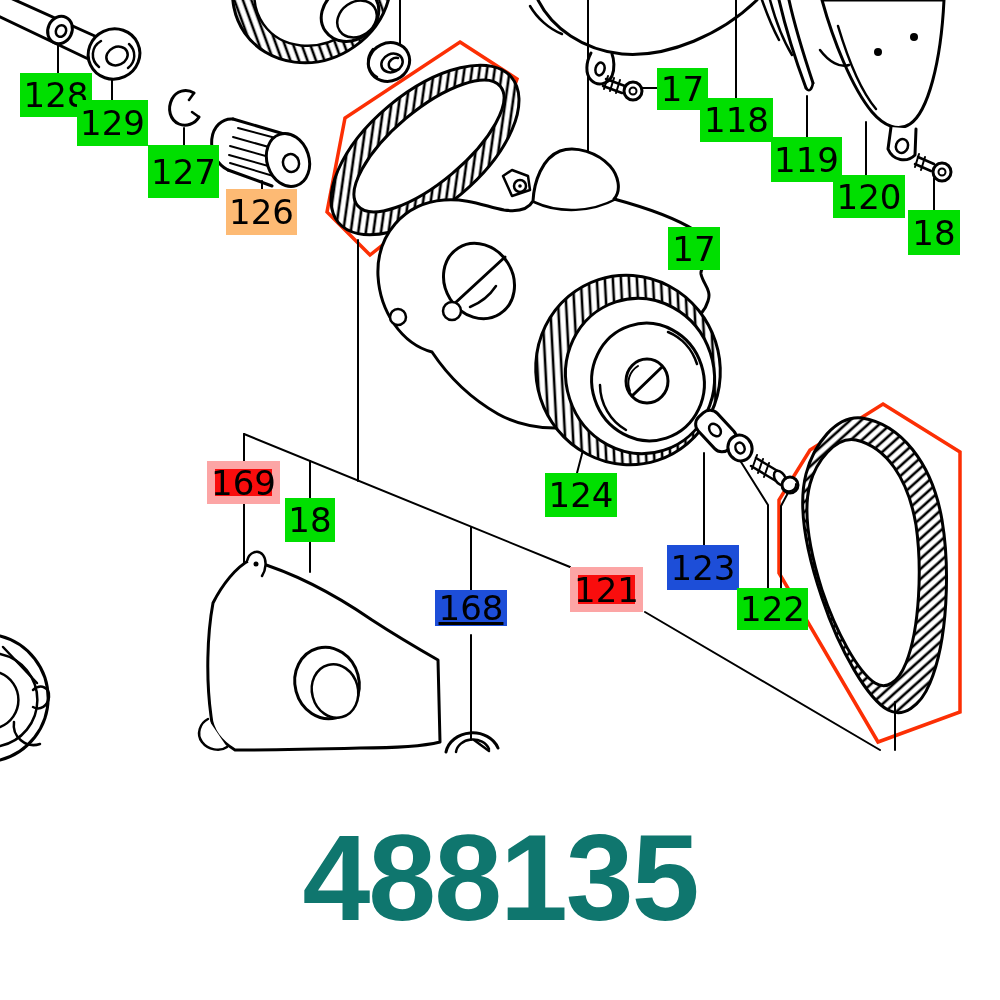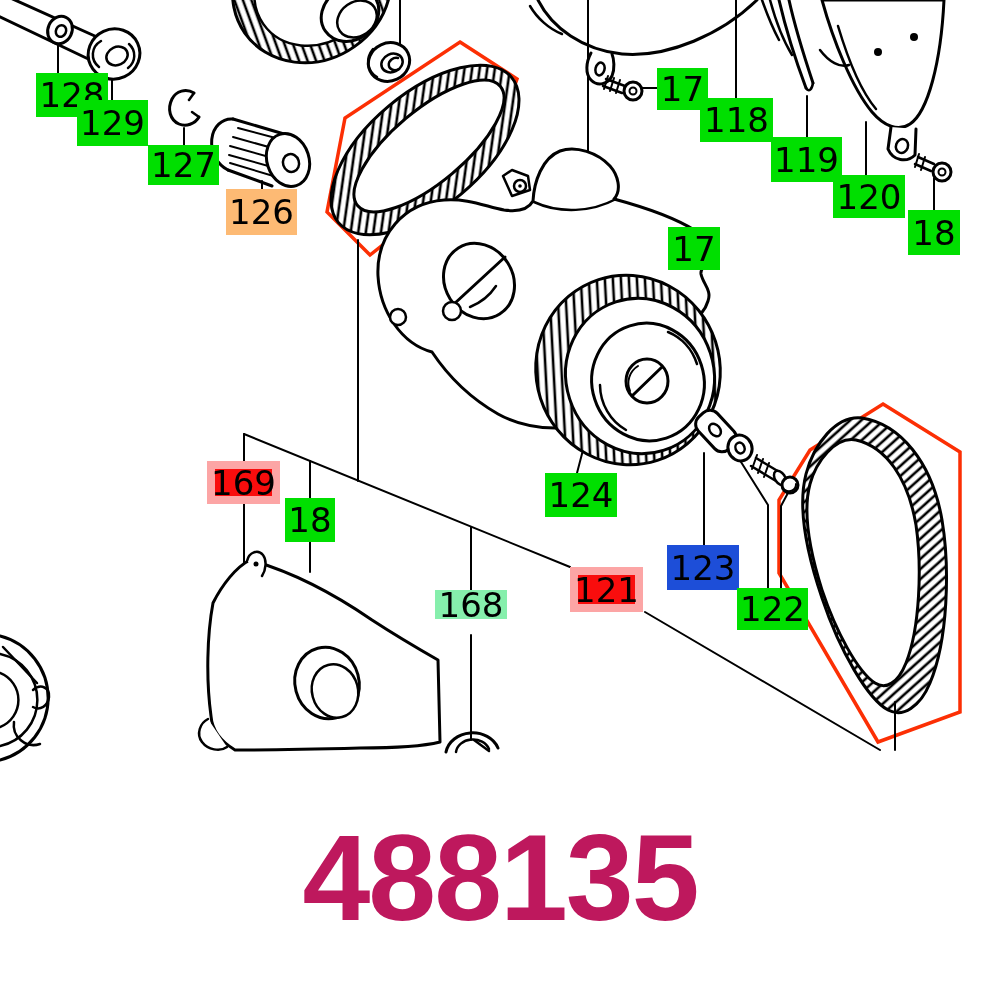--- a/index.html
+++ b/index.html
@@ -7,21 +7,21 @@
          font-family:"DejaVu Sans",sans-serif;}
   #diagram-svg{position:absolute;left:0;top:0;}
   #labels-layer{position:absolute;left:0;top:0;width:1000px;height:1000px;pointer-events:none;}
   .plabel{position:absolute;display:flex;align-items:center;justify-content:center;
           font-size:34px;color:#000;line-height:1;letter-spacing:0;pointer-events:auto;
           font-family:"DejaVu Sans",sans-serif;}
   .plabel.bordered{box-sizing:border-box;border:8px solid #fca5a5;}
   #part-number{position:absolute;left:0;top:818px;width:1000px;height:120px;
                display:flex;align-items:center;justify-content:center;
                font-family:"Liberation Sans",sans-serif;font-weight:bold;
-               font-size:122px;letter-spacing:-2px;color:#be185d;}
+               font-size:122px;letter-spacing:-2px;color:#0f766e;}
 </style>
 </head>
 <body>
 
 <div id="stage">
 
 <svg id="diagram-svg" width="1000" height="1000" viewBox="0 0 1000 1000">
   <defs>
     <pattern id="hatch" width="7.5" height="7.5" patternUnits="userSpaceOnUse" patternTransform="rotate(48)">
       <rect width="7.5" height="7.5" fill="#ffffff"></rect>
@@ -250,34 +250,34 @@
     <g fill="none">
       <path d="M 446 752 A 27 23 0 0 1 498 748"></path>
       <path d="M 456 752 A 17 14 0 0 1 489 749" stroke-width="2.5"></path>
       <path d="M 474 740 L 489 751" stroke-width="2.5"></path>
     </g>
 
   </g>
 </svg>
 
 <div id="labels-layer">
-      <div class="plabel" style="left: 20px; top: 73px; width: 72px; height: 44px; background: rgb(0, 223, 0); margin-left: 16px;">128</div>
+      <div class="plabel" style="left: 20px; top: 73px; width: 72px; height: 44px; background: rgb(0, 223, 0);">128</div>
       <div class="plabel" style="left: 77px; top: 100px; width: 71px; height: 46px; background: rgb(0, 223, 0);">129</div>
-      <div class="plabel" style="left: 148px; top: 145px; width: 71px; height: 40px; background: rgb(0, 223, 0);">127</div>
+      <div class="plabel" style="left: 148px; top: 145px; width: 71px; height: 53px; background: rgb(0, 223, 0);">127</div>
       <div class="plabel" style="left: 226px; top: 189px; width: 71px; height: 46px; background: #fdba74;">126</div>
       <div class="plabel" style="left: 657px; top: 68px; width: 51px; height: 42px; background: rgb(0, 223, 0);">17</div>
       <div class="plabel" style="left: 700px; top: 98px; width: 73px; height: 44px; background: rgb(0, 223, 0);">118</div>
       <div class="plabel" style="left: 771px; top: 137px; width: 71px; height: 45px; background: rgb(0, 223, 0);">119</div>
       <div class="plabel" style="left: 833px; top: 175px; width: 72px; height: 43px; background: rgb(0, 223, 0);">120</div>
       <div class="plabel" style="left: 908px; top: 210px; width: 52px; height: 45px; background: rgb(0, 223, 0);">18</div>
       <div class="plabel" style="left: 668px; top: 227px; width: 52px; height: 43px; background: rgb(0, 223, 0);">17</div>
       <div class="plabel" style="left: 545px; top: 473px; width: 72px; height: 44px; background: rgb(0, 223, 0);">124</div>
       <div class="plabel bordered" style="left: 207px; top: 461px; width: 73px; height: 43px; background: rgb(249, 13, 13);">169</div>
       <div class="plabel" style="left: 285px; top: 498px; width: 50px; height: 44px; background: rgb(0, 223, 0);">18</div>
-      <div class="plabel" style="left: 435px; top: 590px; width: 72px; height: 29px; background: #86efac;">168</div>
+      <div class="plabel" style="left: 435px; top: 590px; width: 72px; height: 36px; background: #1d4ed8; text-decoration: underline;">168</div>
       <div class="plabel bordered" style="left: 570px; top: 567px; width: 73px; height: 45px; background: rgb(249, 13, 13);">121</div>
       <div class="plabel" style="left: 667px; top: 545px; width: 72px; height: 45px; background: #1d4ed8;">123</div>
       <div class="plabel" style="left: 737px; top: 588px; width: 71px; height: 42px; background: rgb(0, 223, 0);">122</div>
     </div>
 
 <div id="part-number">488135</div>
 
 </div>
 
 </body></html>

